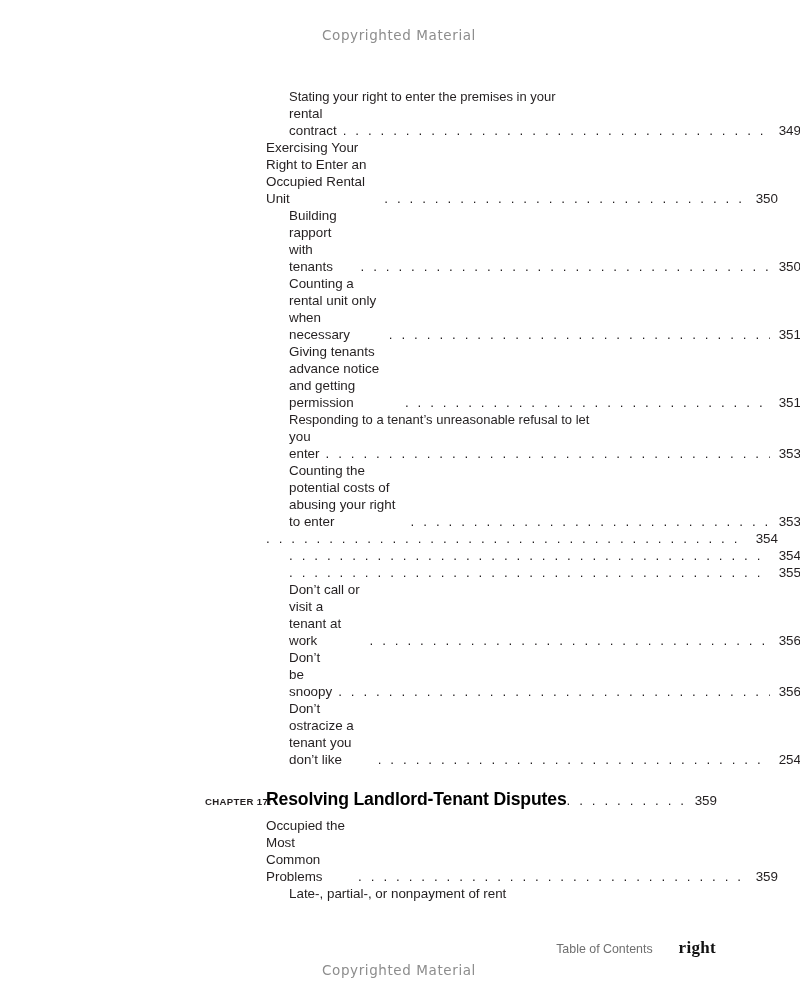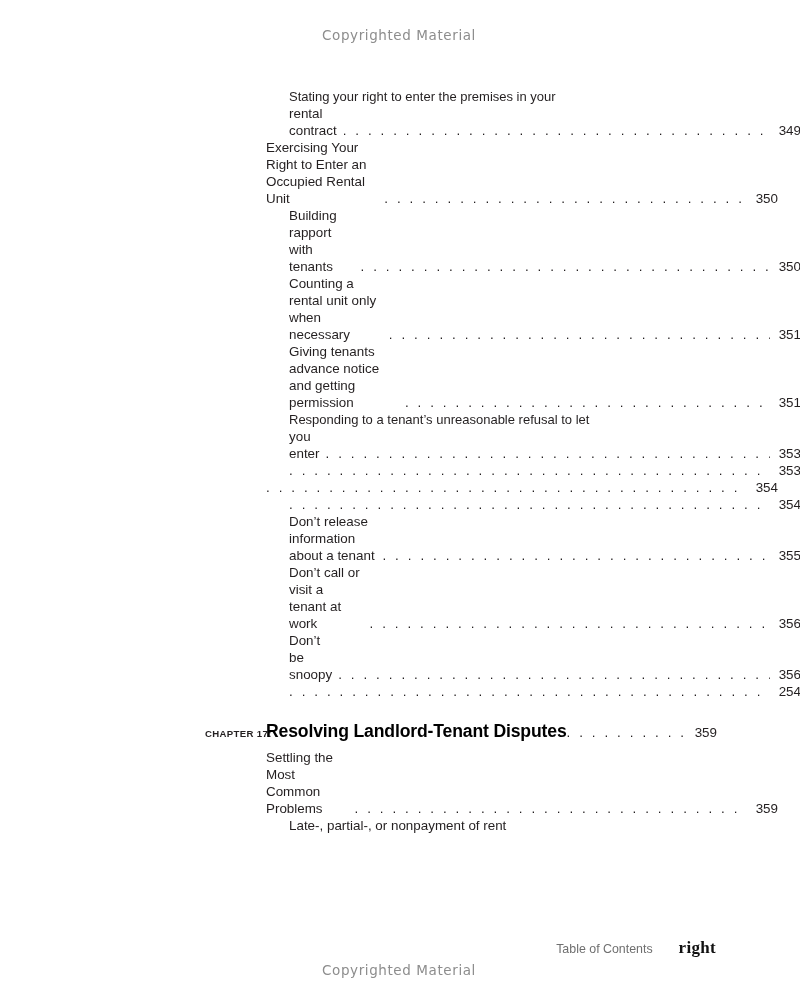--- a/index.html
+++ b/index.html
@@ -191,60 +191,61 @@
       <span class="leader">. . . . . . . . . . . . . . . . . . . . . . . . . . . . . . . . . . . . . . . . . . . . . . . . . . . . . . . . . . . . . . . . . . . . . . . . . . . . . . . . . . . .</span>
       <span class="pg">351</span>
     </div>
     <div class="wrap-first lvl2">Responding to a tenant’s unreasonable refusal to let</div>
     <div class="row lvl2">
       <span class="txt">you enter</span>
       <span class="leader">. . . . . . . . . . . . . . . . . . . . . . . . . . . . . . . . . . . . . . . . . . . . . . . . . . . . . . . . . . . . . . . . . . . . . . . . . . . . . . . . . . . .</span>
       <span class="pg">353</span>
     </div>
     <div class="row lvl2">
+      <span class="txt">Counting the potential costs of abusing your right to enter</span>
       <span class="leader">. . . . . . . . . . . . . . . . . . . . . . . . . . . . . . . . . . . . . . . . . . . . . . . . . . . . . . . . . . . . . . . . . . . . . . . . . . . . . . . . . . . .</span>
       <span class="pg">353</span>
     </div>
     <div class="row lvl1">
       <span class="leader">. . . . . . . . . . . . . . . . . . . . . . . . . . . . . . . . . . . . . . . . . . . . . . . . . . . . . . . . . . . . . . . . . . . . . . . . . . . . . . . . . . . .</span>
       <span class="pg">354</span>
     </div>
     <div class="row lvl2">
       <span class="leader">. . . . . . . . . . . . . . . . . . . . . . . . . . . . . . . . . . . . . . . . . . . . . . . . . . . . . . . . . . . . . . . . . . . . . . . . . . . . . . . . . . . .</span>
       <span class="pg">354</span>
     </div>
     <div class="row lvl2">
-      <span class="txt">Don’t release information about a tenant</span>
       <span class="leader">. . . . . . . . . . . . . . . . . . . . . . . . . . . . . . . . . . . . . . . . . . . . . . . . . . . . . . . . . . . . . . . . . . . . . . . . . . . . . . . . . . . .</span>
       <span class="pg">355</span>
     </div>
     <div class="row lvl2">
       <span class="txt">Don’t call or visit a tenant at work</span>
       <span class="leader">. . . . . . . . . . . . . . . . . . . . . . . . . . . . . . . . . . . . . . . . . . . . . . . . . . . . . . . . . . . . . . . . . . . . . . . . . . . . . . . . . . . .</span>
       <span class="pg">356</span>
     </div>
     <div class="row lvl2">
       <span class="txt">Don’t be snoopy</span>
       <span class="leader">. . . . . . . . . . . . . . . . . . . . . . . . . . . . . . . . . . . . . . . . . . . . . . . . . . . . . . . . . . . . . . . . . . . . . . . . . . . . . . . . . . . .</span>
       <span class="pg">356</span>
     </div>
     <div class="row lvl2">
+      <span class="txt">Don’t ostracize a tenant you don’t like</span>
       <span class="leader">. . . . . . . . . . . . . . . . . . . . . . . . . . . . . . . . . . . . . . . . . . . . . . . . . . . . . . . . . . . . . . . . . . . . . . . . . . . . . . . . . . . .</span>
       <span class="pg">254</span>
     </div>
     <div class="chapter">
       <div class="chapter-line">
         <span class="chapter-label">Chapter 17:</span>
         <span class="chapter-title">Resolving Landlord-Tenant Disputes</span>
         <span class="leader">. . . . . . . . . . . . . . . . . . . . . . . . . . . . . . . . . . . . . . . . . . . . . . . . . . . . . . . . . . . . . . . . . . . . . . . . . . . . . . . . . . . .</span>
         <span class="pg">359</span>
       </div>
     </div>
     <div class="row lvl1">
-      <span class="txt">Settling the Most Common Problems </span>
+      <span class="txt">Occupied the Most Common Problems </span>
       <span class="leader">. . . . . . . . . . . . . . . . . . . . . . . . . . . . . . . . . . . . . . . . . . . . . . . . . . . . . . . . . . . . . . . . . . . . . . . . . . . . . . . . . . . .</span>
       <span class="pg">359</span>
     </div>
     <div class="row lvl2">
       <span class="txt">Late-, partial-, or nonpayment of rent </span>
     </div>
   </div>
 
 <div class="footer">
   <div class="footer-inner">

